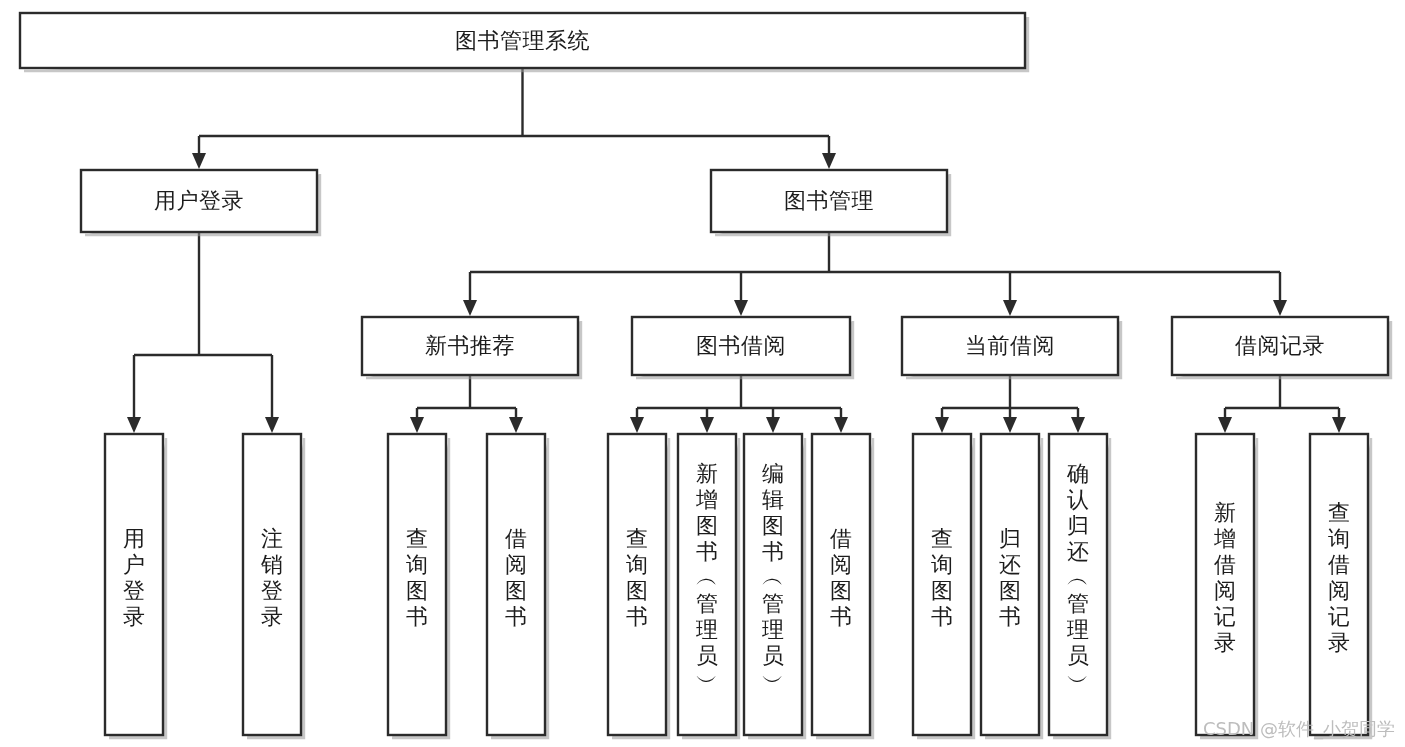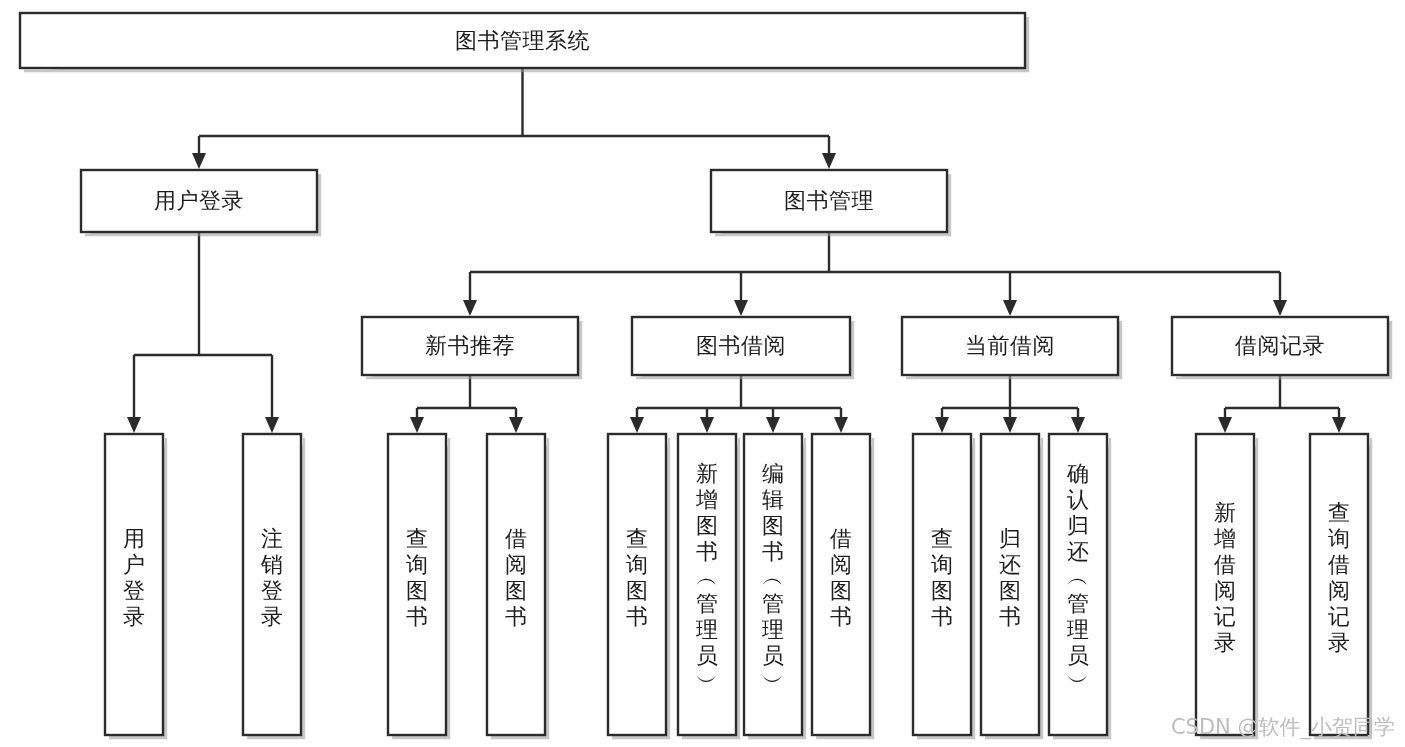--- a/index.html
+++ b/index.html
@@ -58,21 +58,21 @@
     font-size: 22px;
     fill: #1c1c1c;
     text-anchor: middle;
     letter-spacing: 0px;
   }
   .watermark-text {
     position: absolute;
     right: 10px;
     bottom: 6px;
     font-family: "DejaVu Sans", "Liberation Sans", sans-serif;
-    font-size: 21px;
+    font-size: 18px;
     color: #bdbdbd;
     white-space: nowrap;
     pointer-events: none;
     user-select: none;
   }
 </style>
 </head>
 <body>
 
 <div id="diagram-root">

